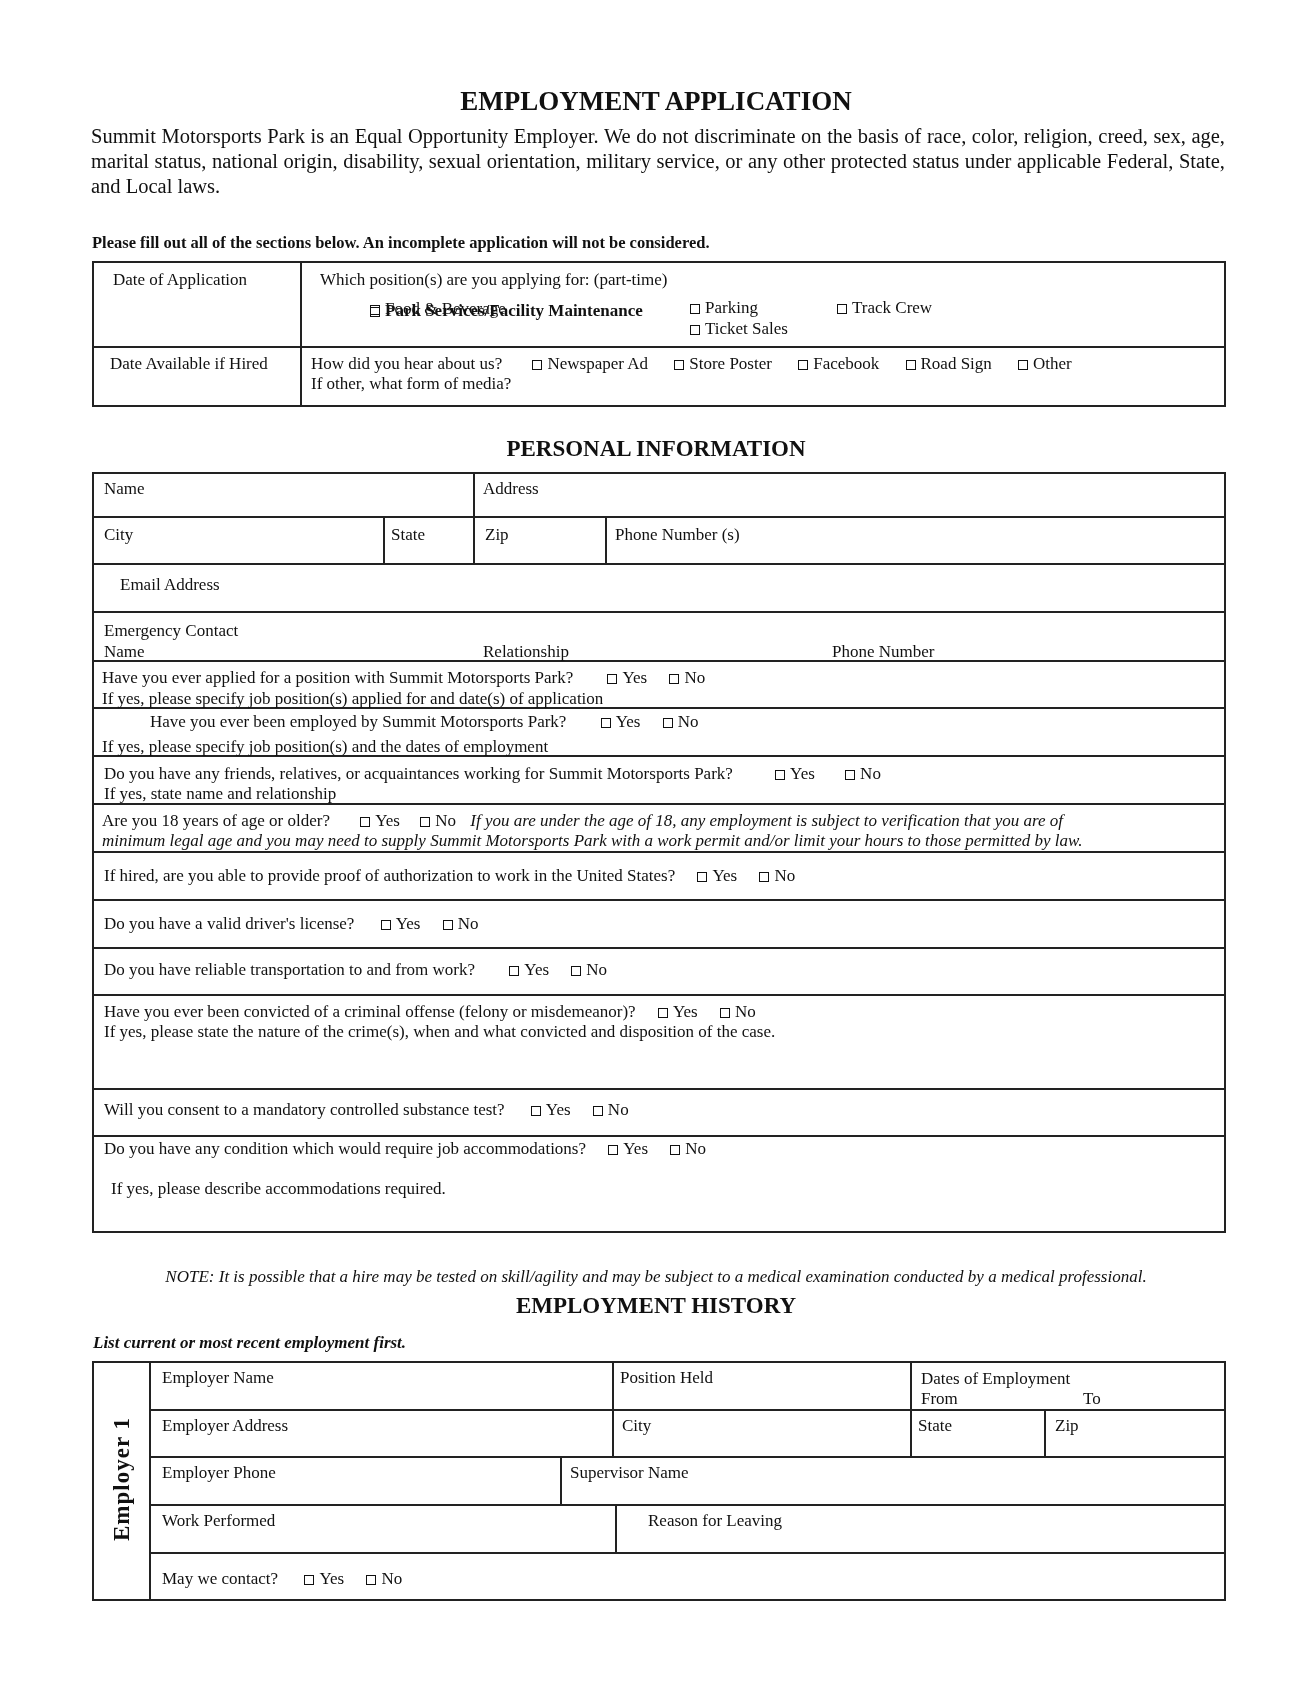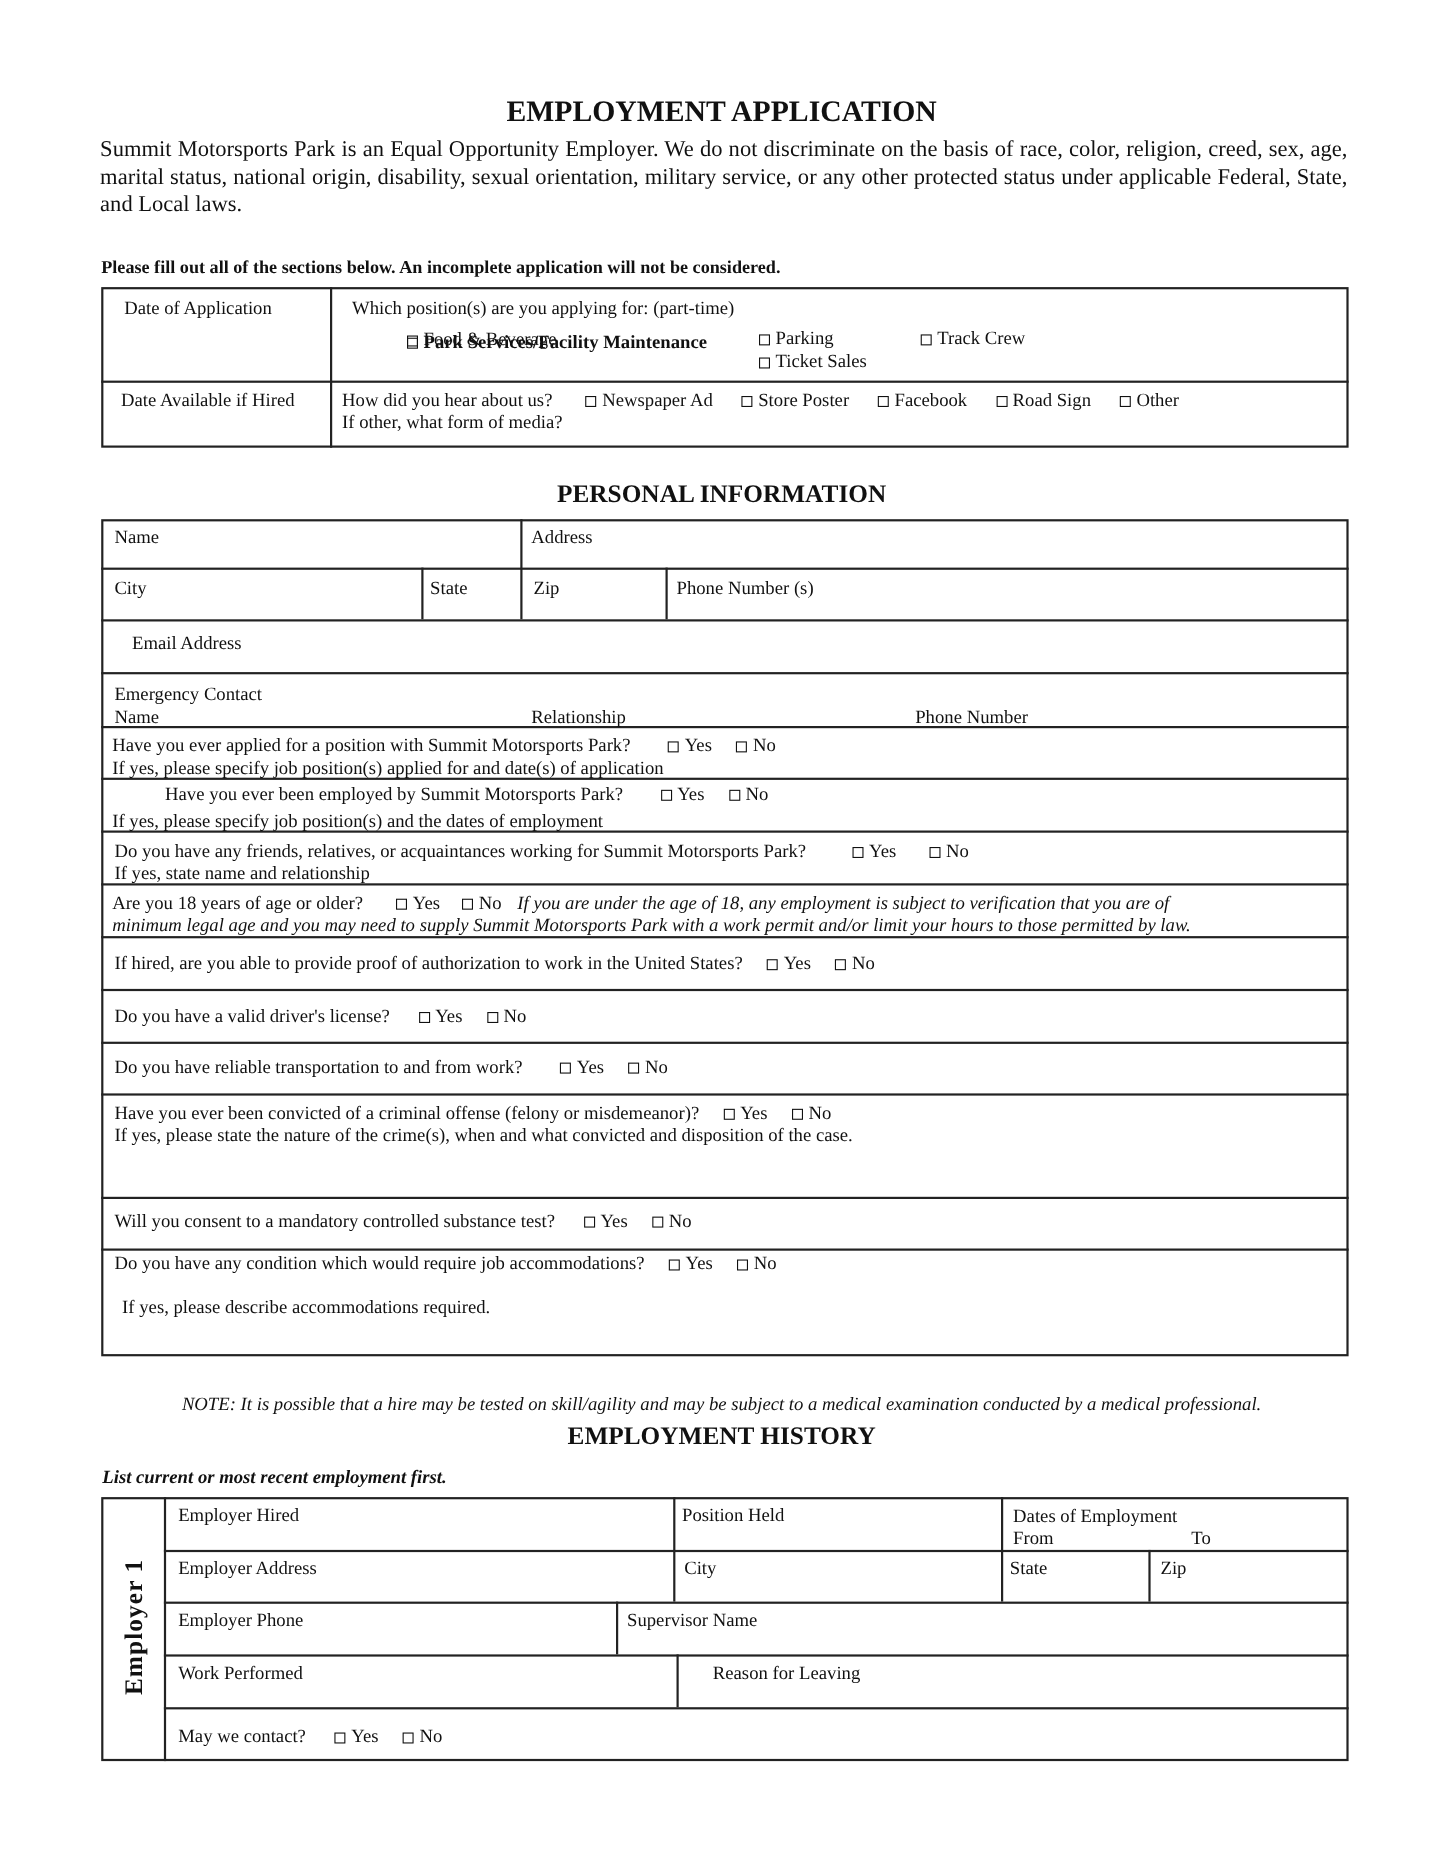--- a/index.html
+++ b/index.html
@@ -164,21 +164,21 @@
 <div class="hl" style="left:149px; top:1504px; width:1077px;"></div>
 <div class="hl" style="left:149px; top:1552px; width:1077px;"></div>
 <div class="vl" style="left:612px; top:1361px; height:95px;"></div>
 <div class="vl" style="left:910px; top:1361px; height:95px;"></div>
 <div class="vl" style="left:1044px; top:1409px; height:47px;"></div>
 <div class="vl" style="left:560px; top:1456px; height:48px;"></div>
 <div class="vl" style="left:615px; top:1504px; height:48px;"></div>
 
 <div class="rot" style="left:62px; top:1468px; width:120px; text-align:center;">Employer 1</div>
 
-<div class="lbl" style="left:162px; top:1368px;">Employer Hired</div>
+<div class="lbl" style="left:162px; top:1368px;">Employer Name</div>
 <div class="lbl" style="left:620px; top:1368px;">Position Held</div>
 <div class="lbl" style="left:921px; top:1369px;">Dates of Employment</div>
 <div class="lbl" style="left:921px; top:1389px;text-align:center;">From</div>
 <div class="lbl" style="left:1083px; top:1389px;">To</div>
 
 <div class="lbl" style="left:162px; top:1416px;">Employer Address</div>
 <div class="lbl" style="left:622px; top:1416px;">City</div>
 <div class="lbl" style="left:918px; top:1416px;">State</div>
 <div class="lbl" style="left:1055px; top:1416px;">Zip</div>
 

